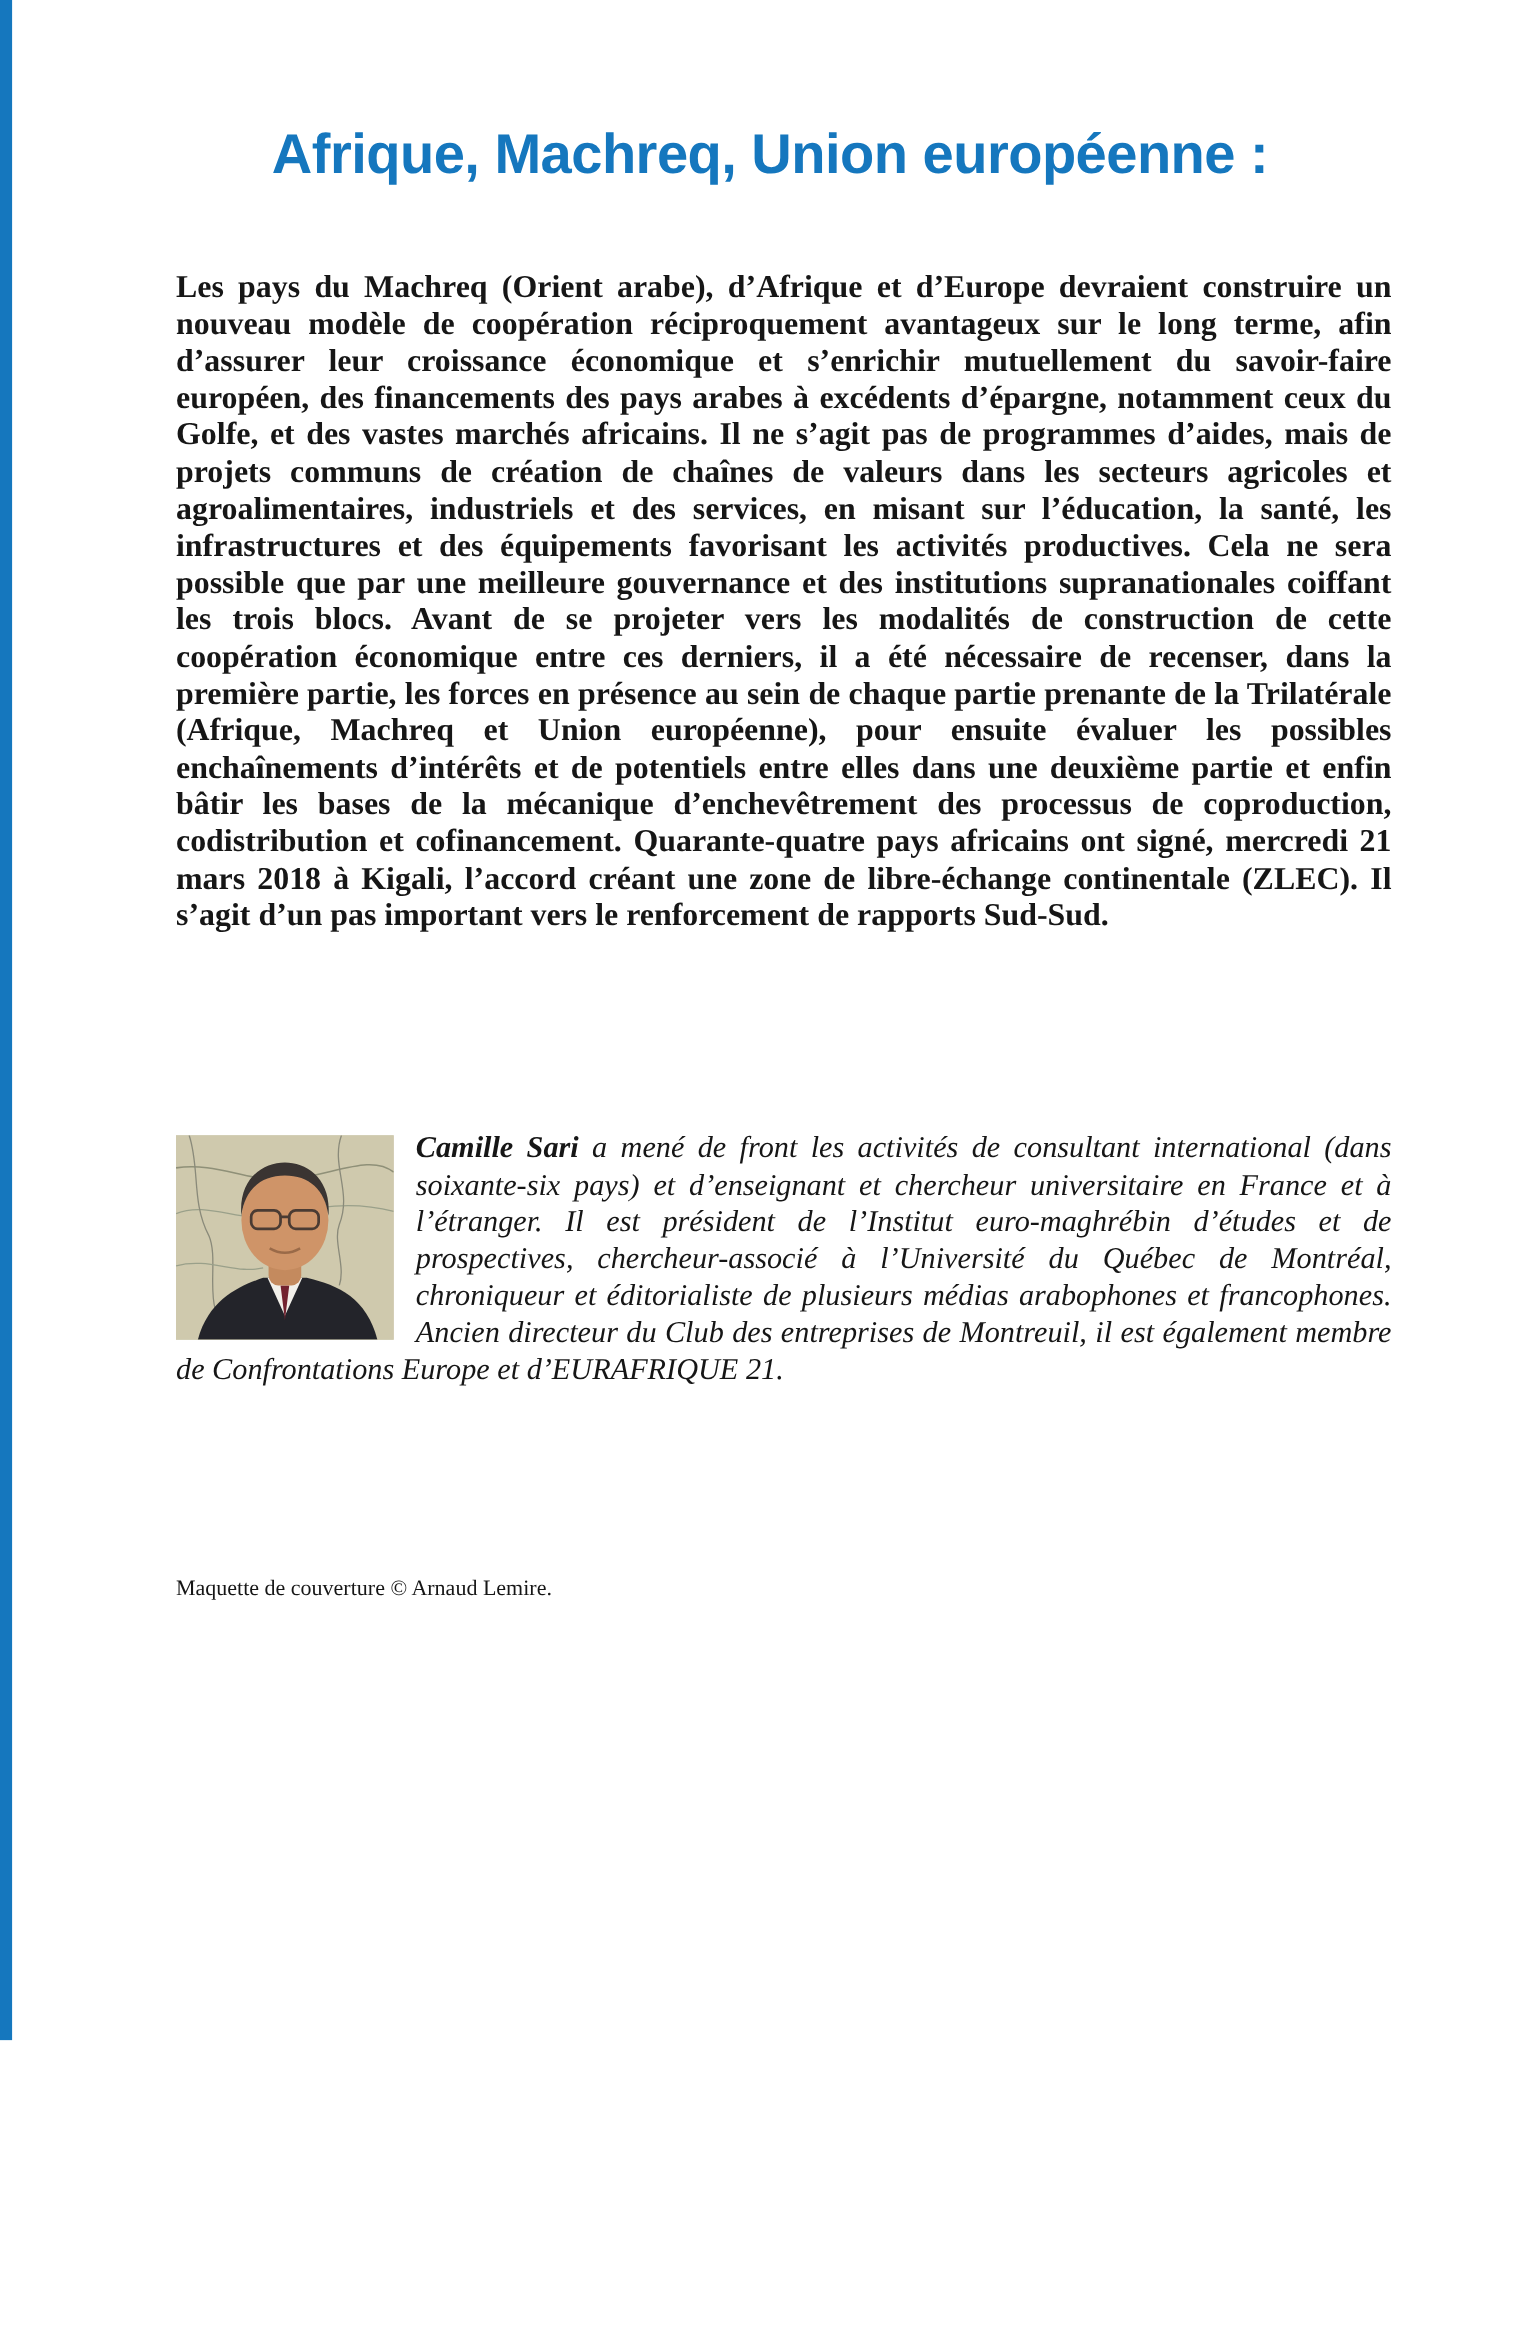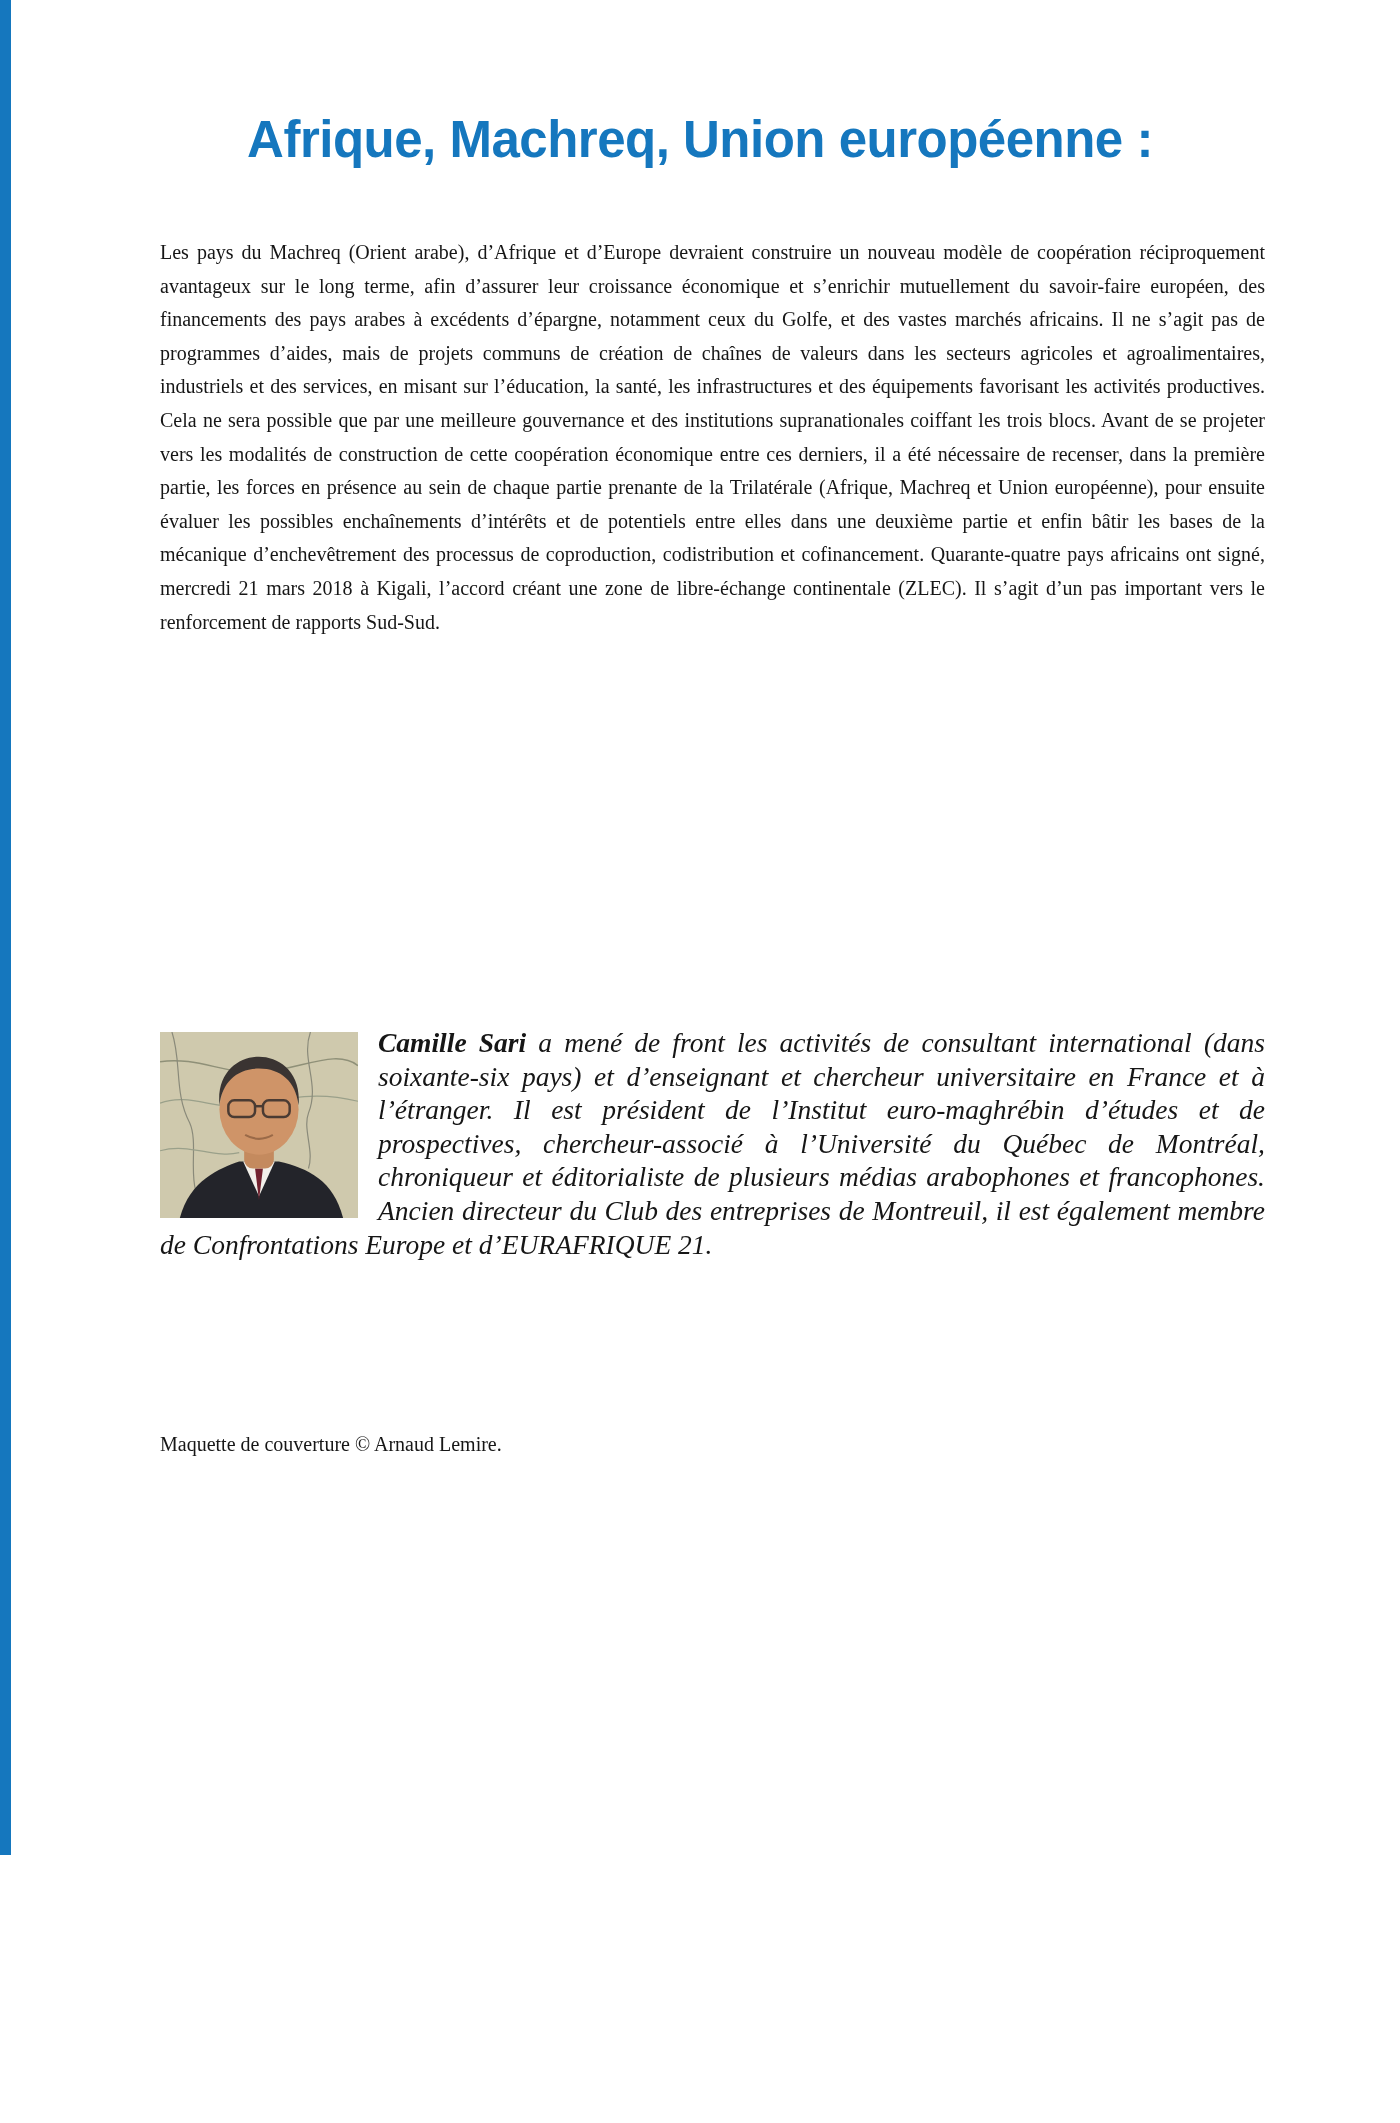--- a/index.html
+++ b/index.html
@@ -30,23 +30,24 @@
     text-align:center;
     font-family:"Liberation Sans", sans-serif;
     font-weight:bold;
     font-size:39px;
     color:var(--accent,#1577be);
   }
   .subtitle sup { font-size:58%; vertical-align:super; }
   .summary {
     position:absolute; left:160px; top:216px;
     width:1105px;
-    font-size:20px;
+    font-size:29px;
     line-height:33.6px;
     text-align:justify;
+    font-weight:bold;
   }
   .bio {
     position:absolute; left:160px; top:1026px;
     width:1105px;
     font-size:27.5px;
     line-height:33.6px;
     font-style:italic;
     text-align:justify;
   }
   .bio .author-name { font-weight:bold; }

